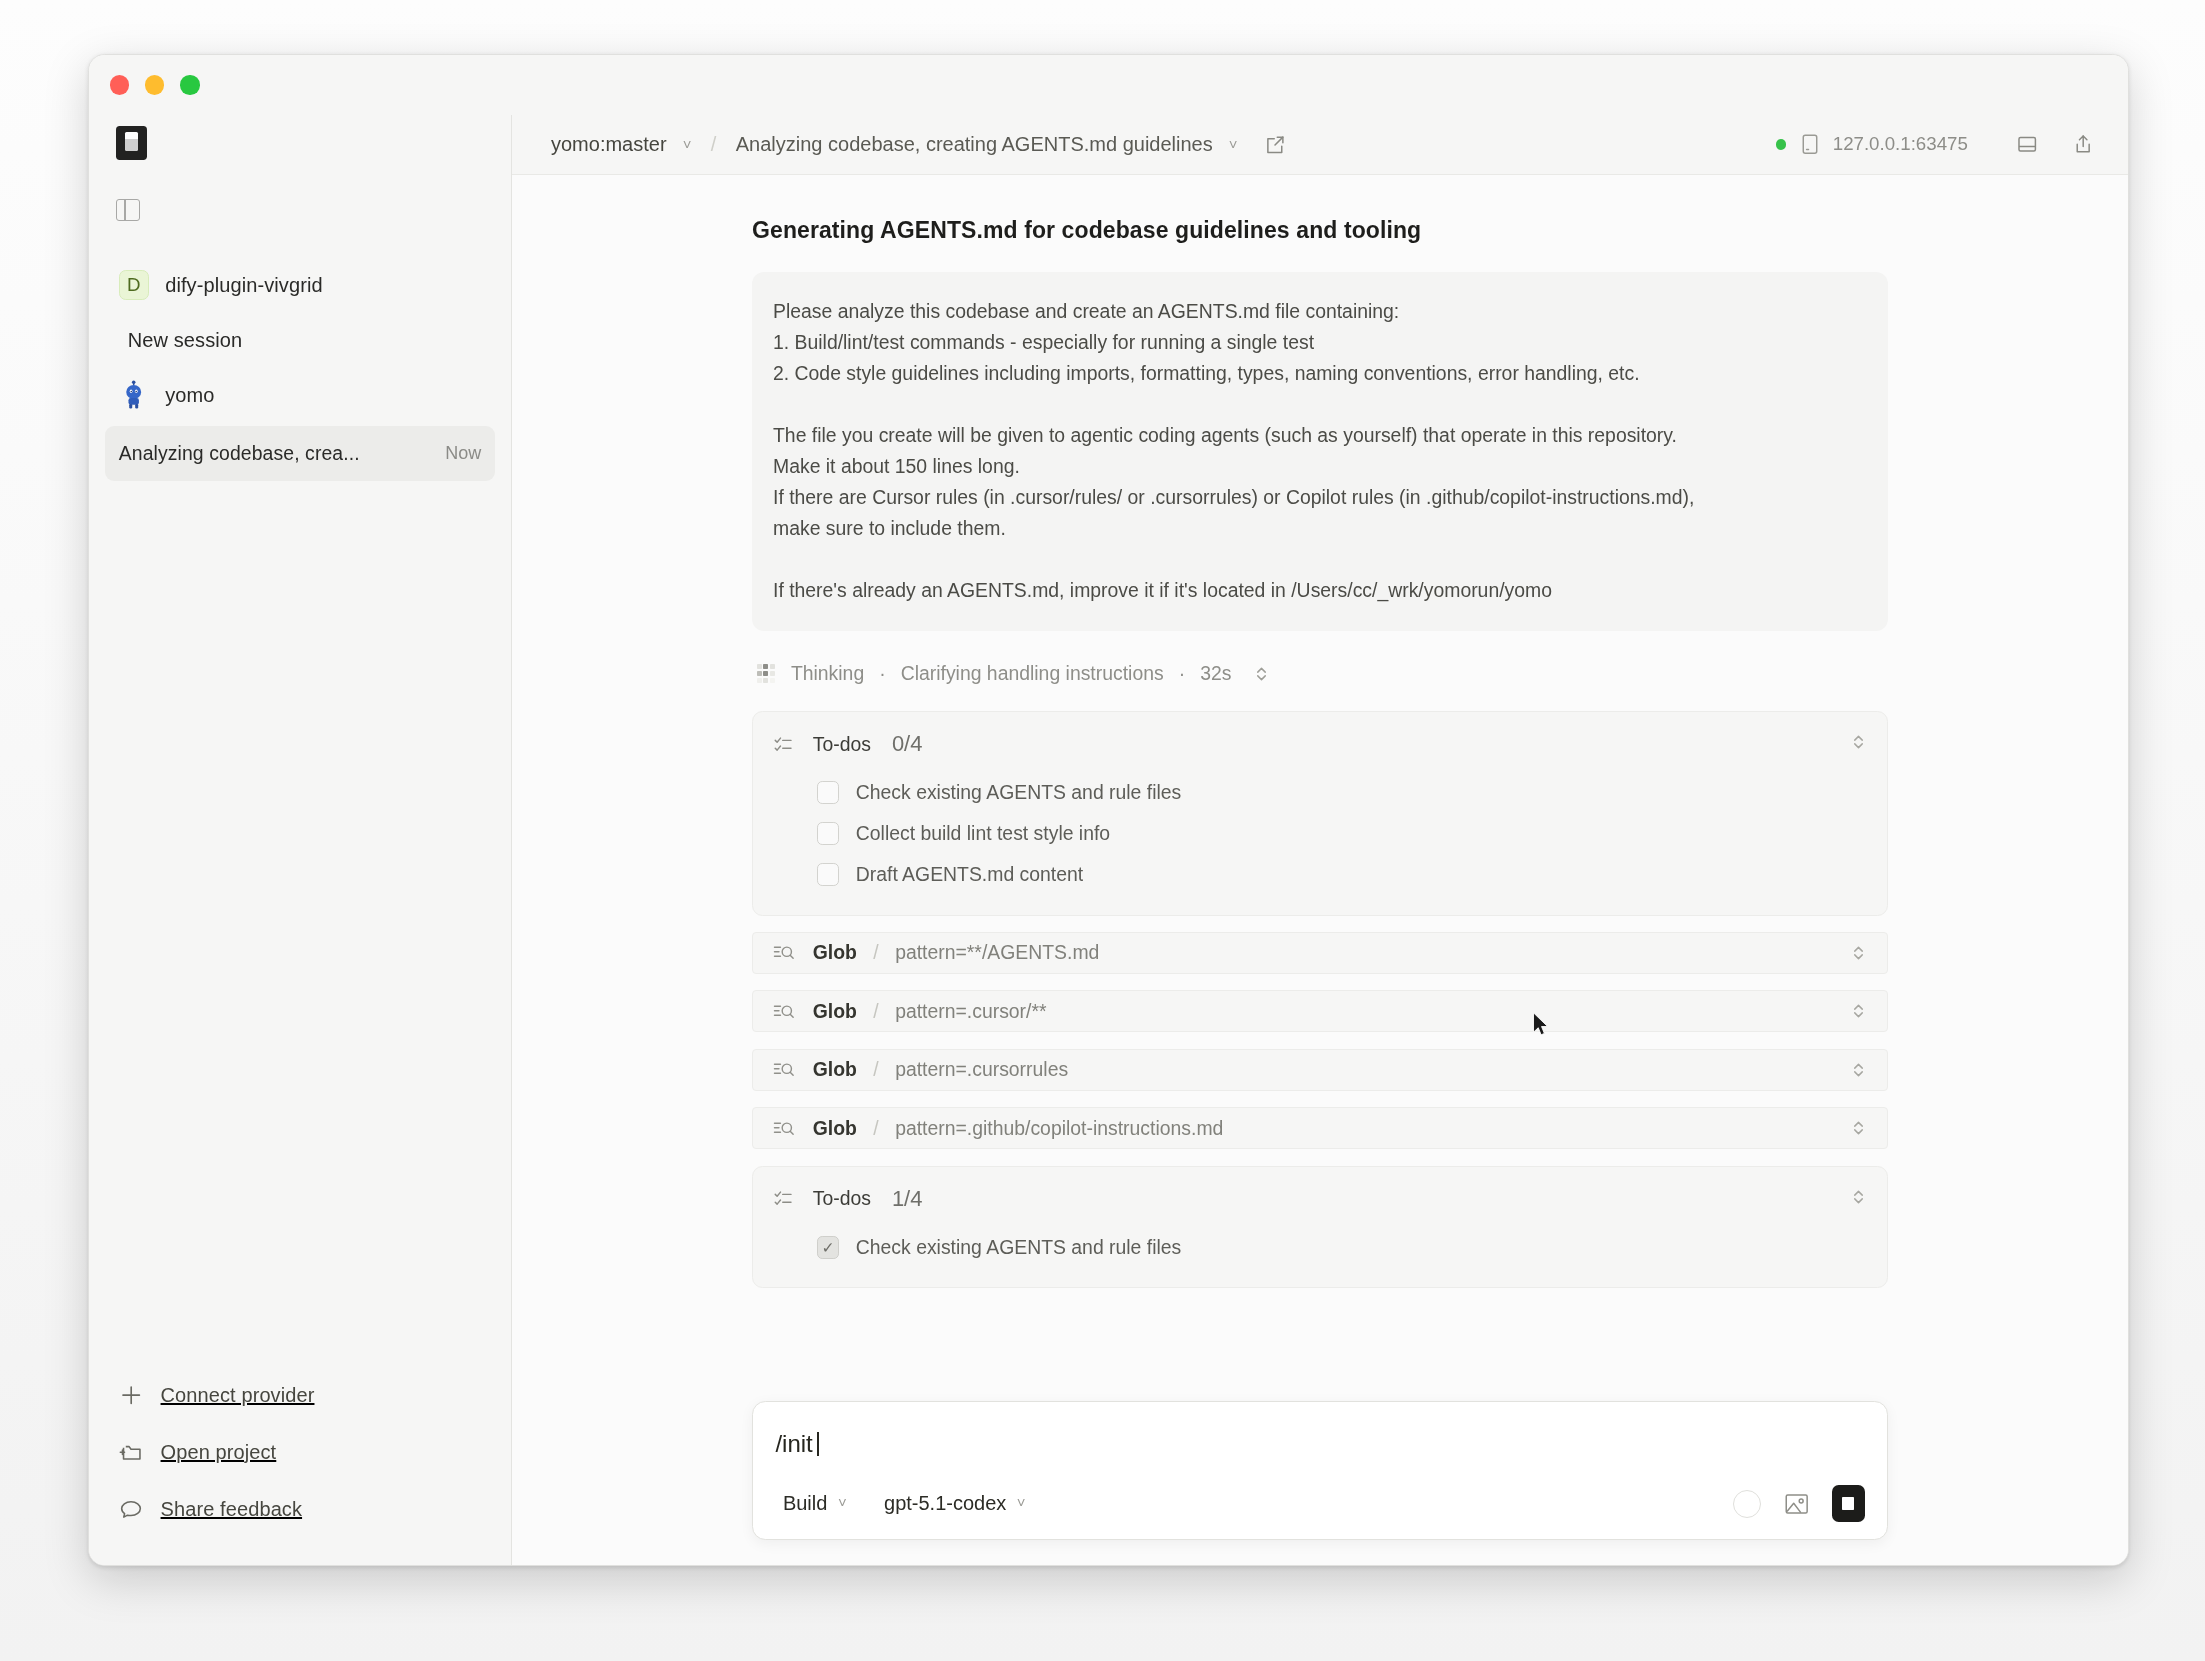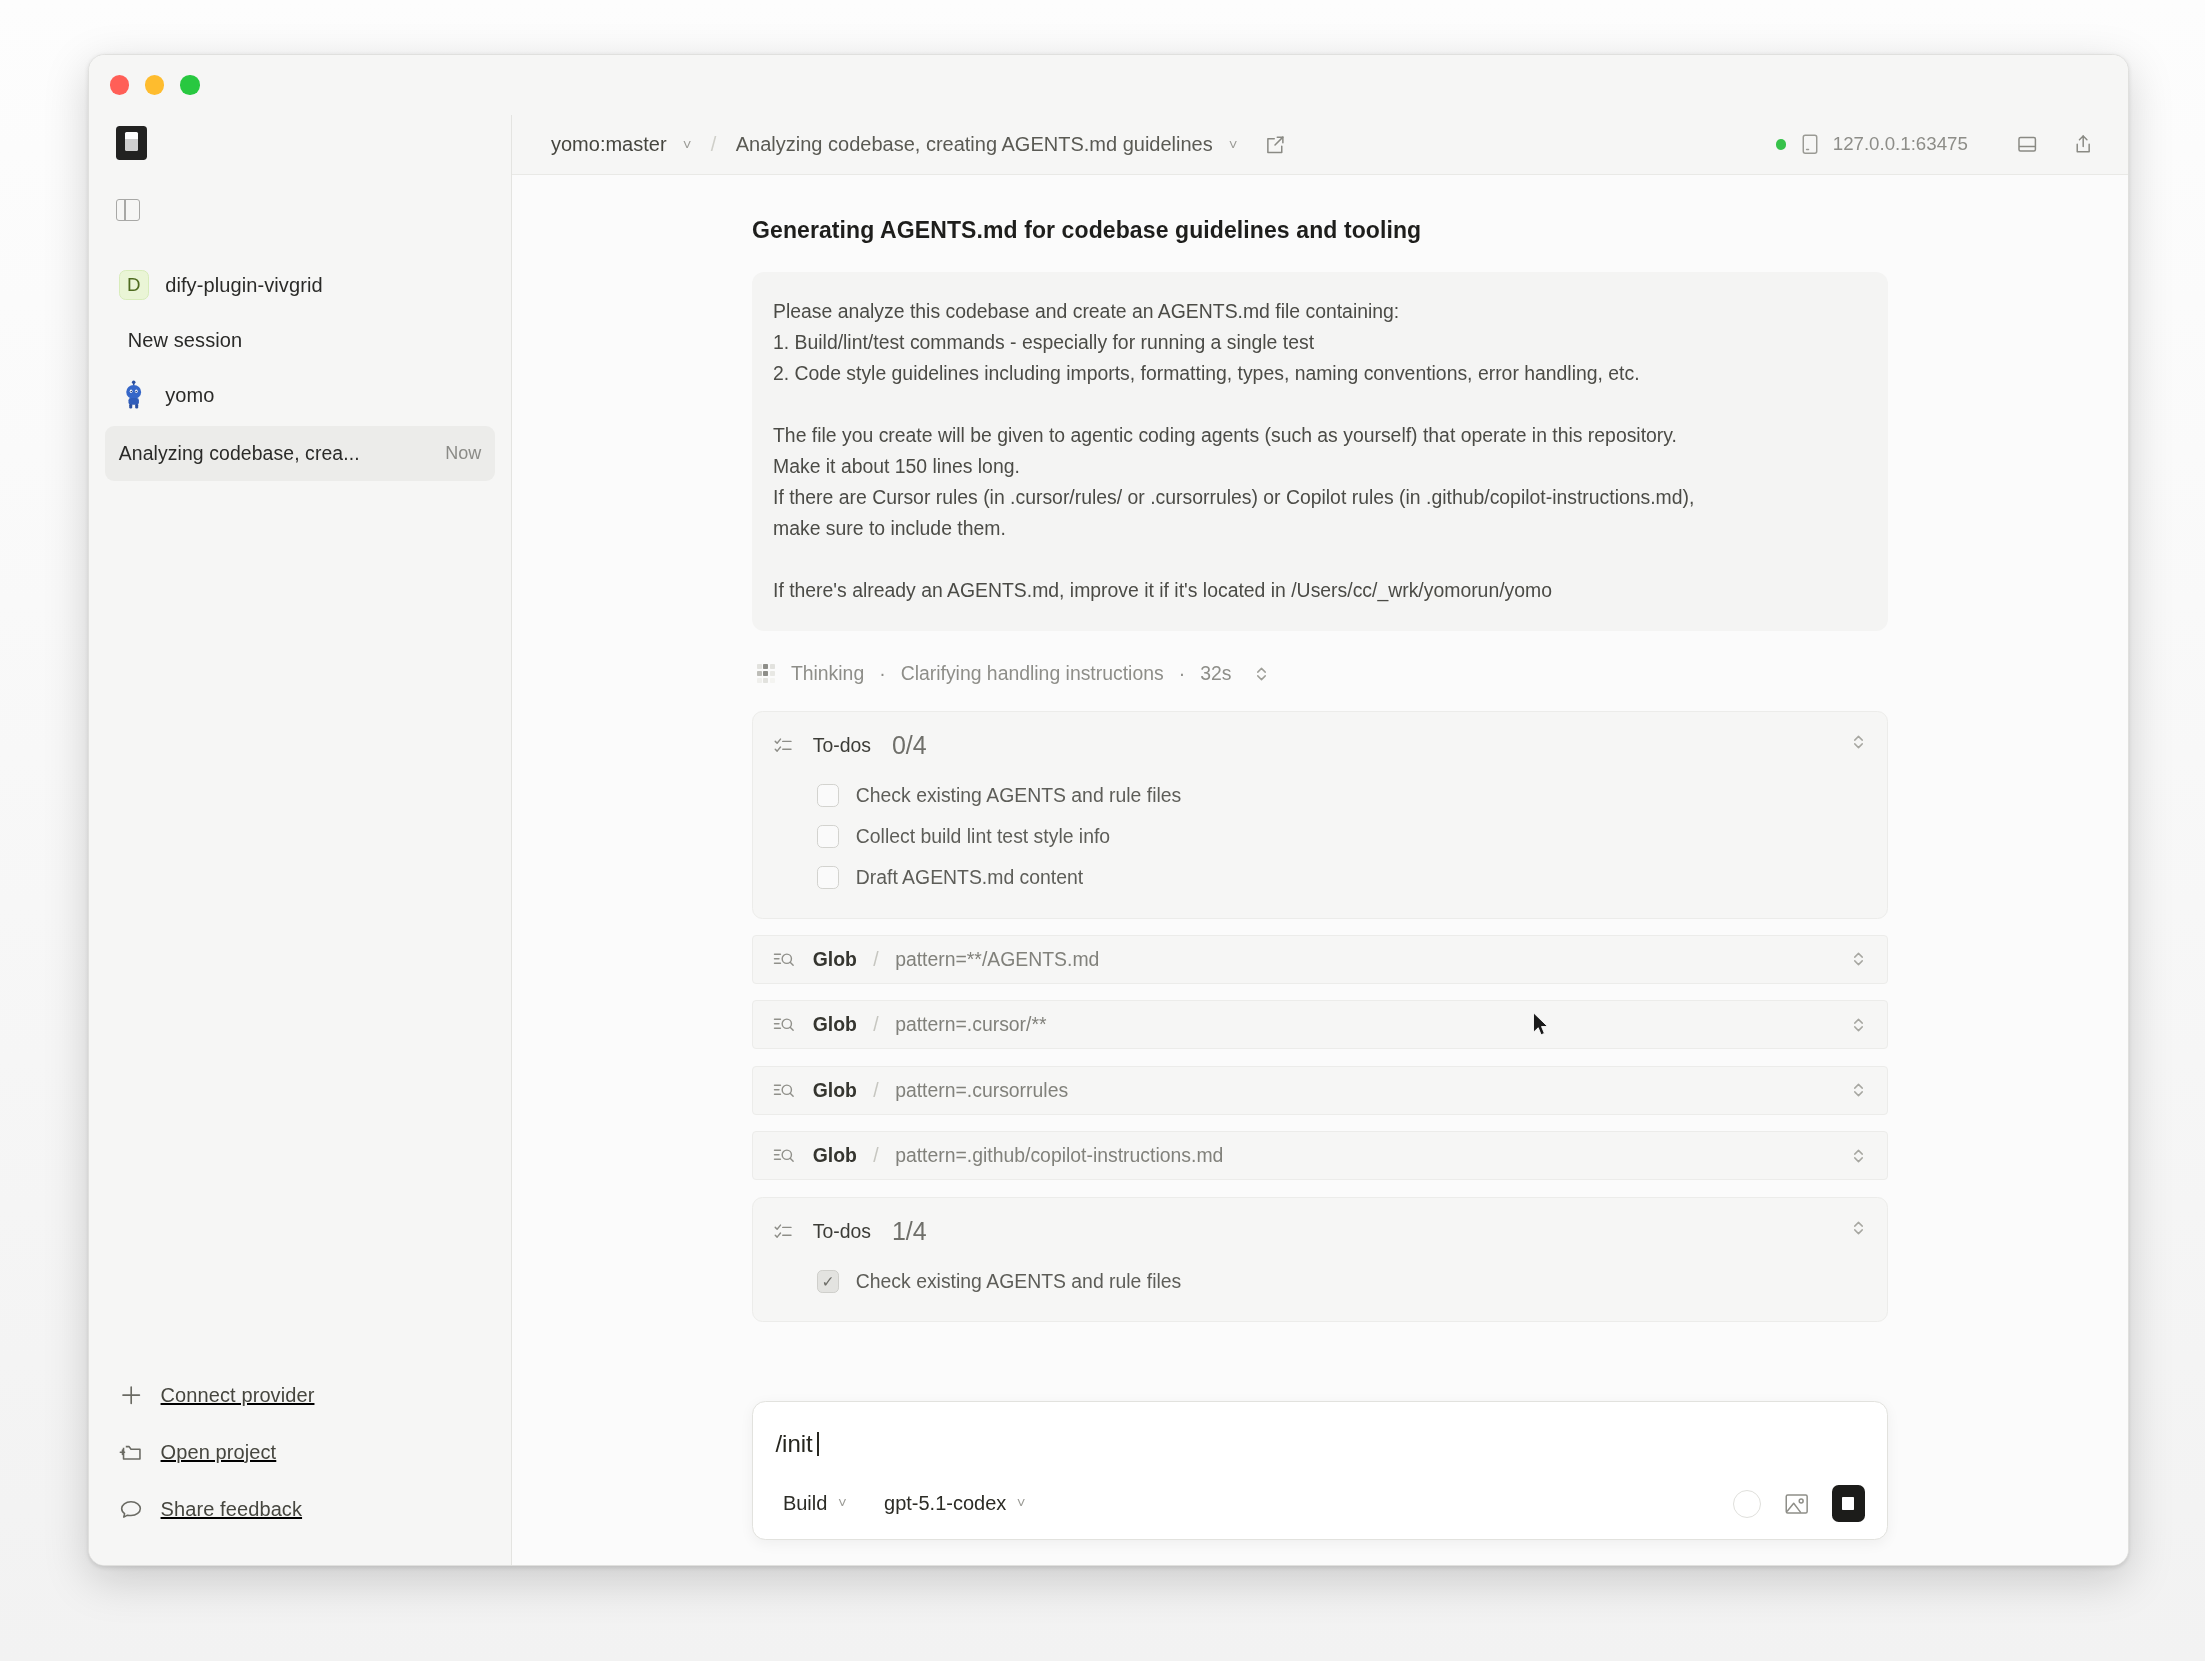--- a/index.html
+++ b/index.html
@@ -228,21 +228,21 @@
     border: 0.7px solid #ececea;
     border-radius: 10.5px;
     margin-bottom: 16.4px;
     position: relative;
   }
   .card-head {
     display: flex; align-items: center; gap: 16.4px;
     padding: 19.4px 21px 12px 18px;
   }
   .card-head .ttl { font-size: 19.4px; color: #3c3c37; }
-  .card-head .count { font-size: 25px; color: #6f6f6a; margin-left: 4.5px; }
+  .card-head .count { font-size: 22px; color: #6f6f6a; margin-left: 4.5px; }
   .card-updown {
     position: absolute; right: 21px; top: 21px;
     display: inline-flex; flex-direction: column; gap: 2.2px;
   }
   .todo-list { padding: 3px 0 19.4px 64px; }
   .todo-item {
     display: flex; align-items: center; gap: 16.4px;
     height: 41px;
     font-size: 19.4px;
     color: #5d5d58;
@@ -259,21 +259,21 @@
     border-color: #cfcfcb;
     display: flex; align-items: center; justify-content: center;
     color: #6e6e68; font-size: 15.7px;
   }
 
   .tool-row {
     background: #f6f6f5;
     border: 0.7px solid #ececea;
     border-radius: 4px;
     margin-bottom: 16.4px;
-    height: 49px;
+    height: 42px;
     display: flex; align-items: center;
     padding: 0 21px 0 18px;
     gap: 16.4px;
     position: relative;
   }
   .tool-name { font-size: 19.4px; color: #35352f; font-weight: bold; }
   .tool-sep { color: #c6c6c0; font-size: 19.4px; }
   .tool-arg { font-size: 19.4px; color: #81817b; }
   .tool-updown { position: absolute; right: 21px; display:inline-flex; flex-direction:column; gap:2.2px; }
 

